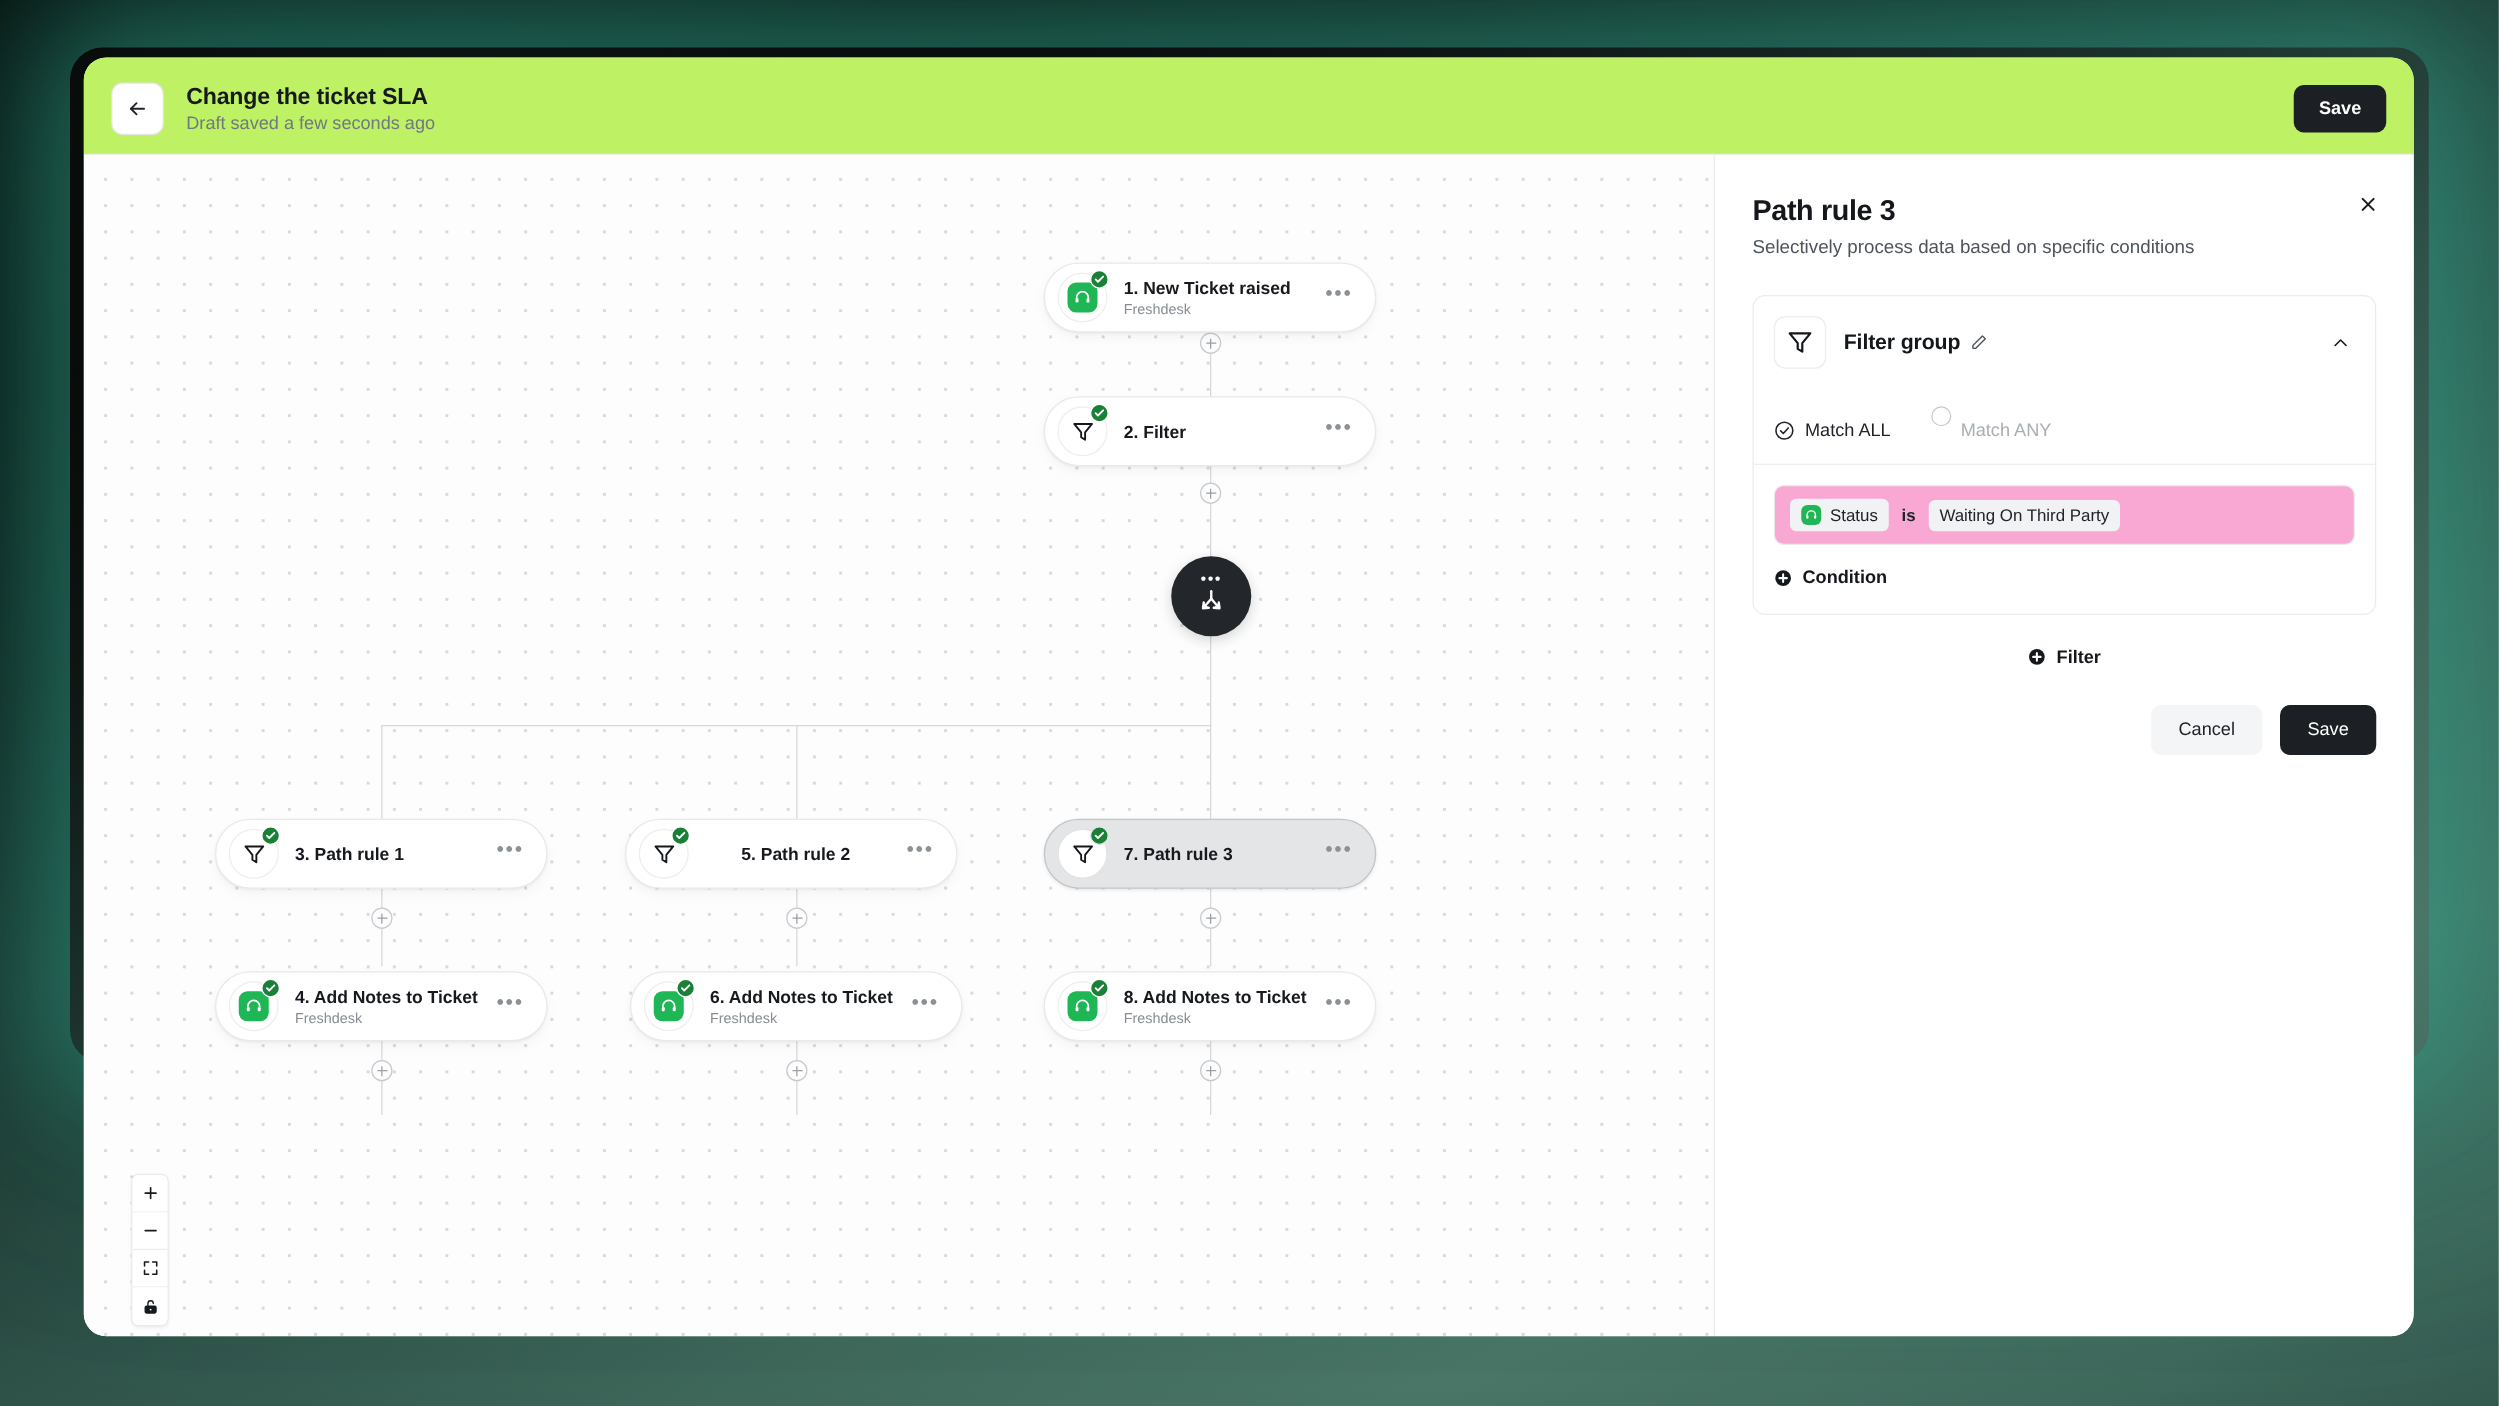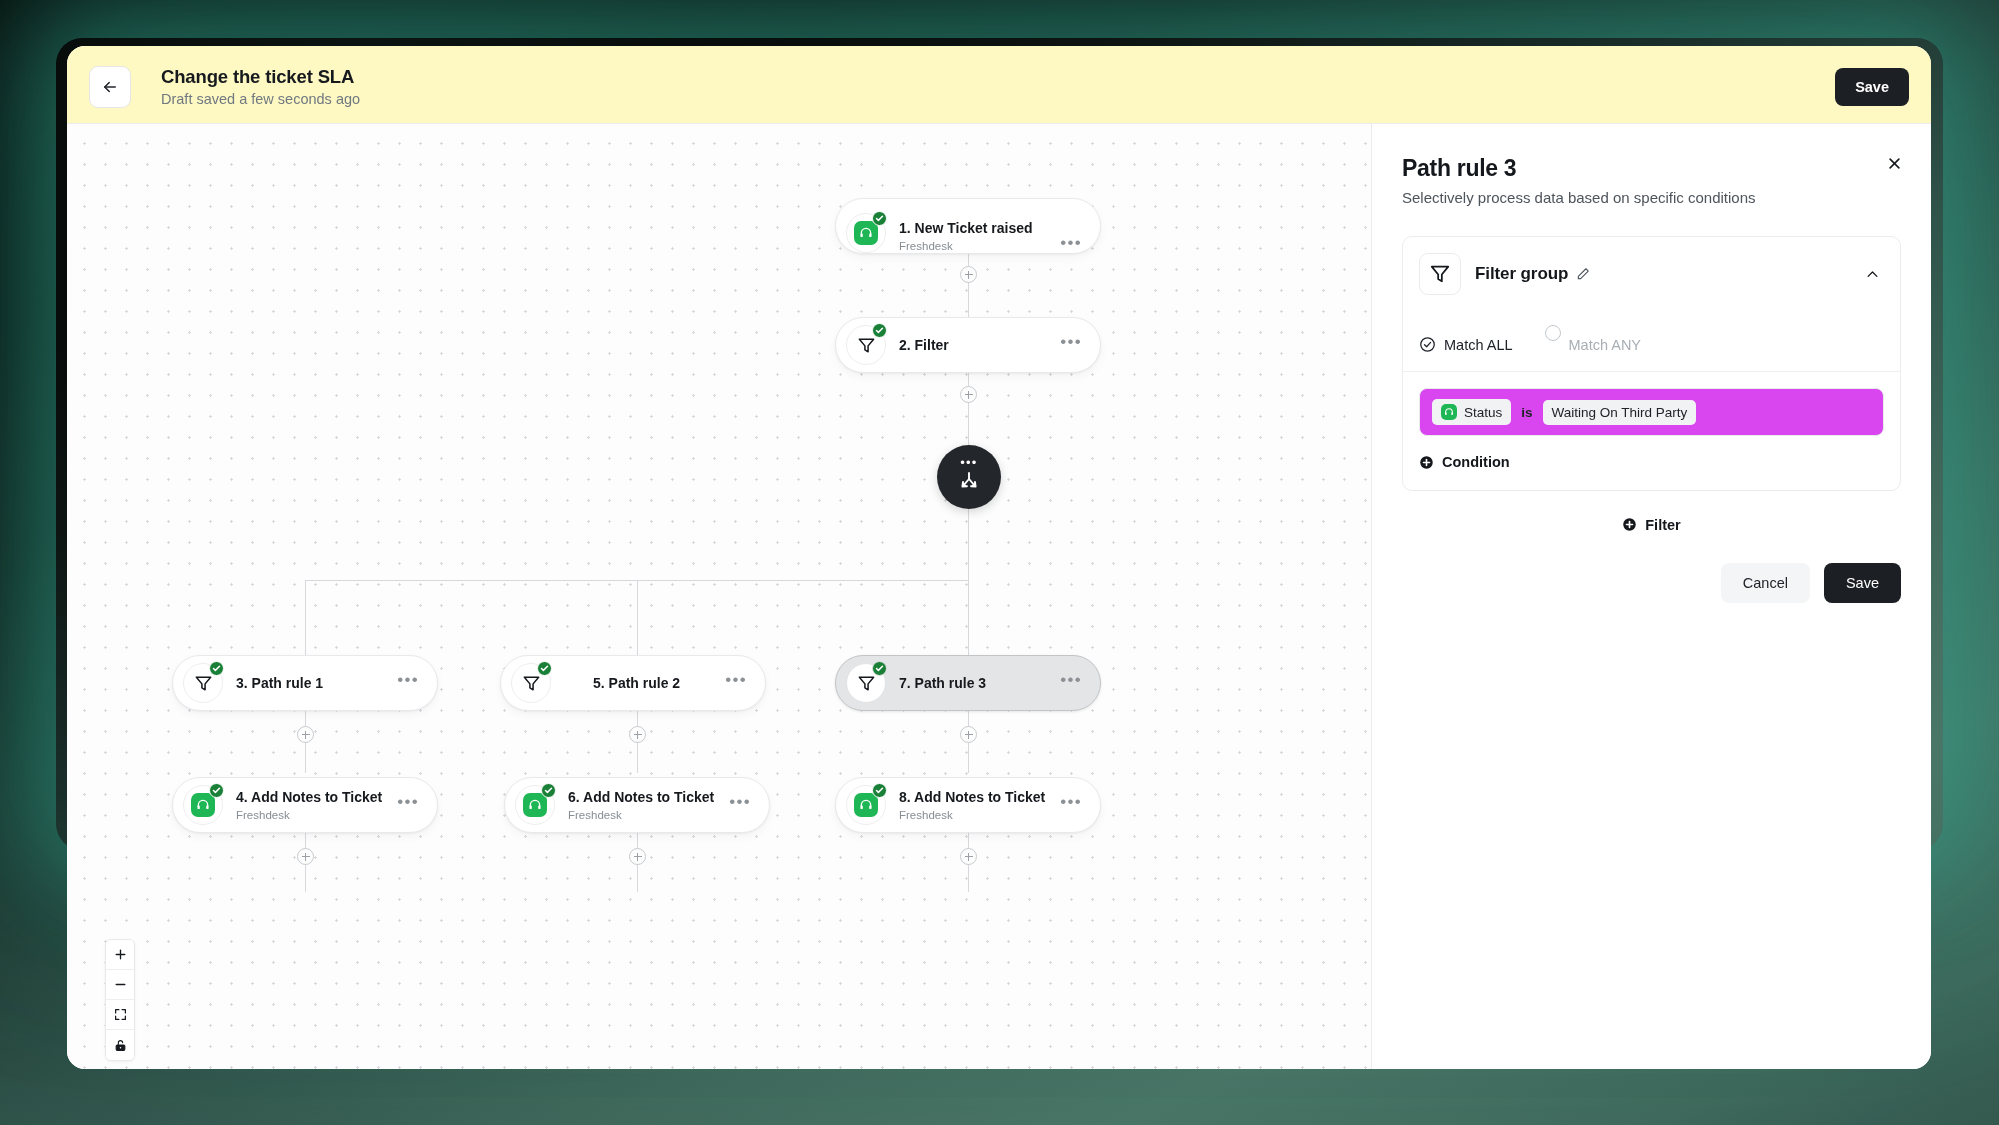--- a/index.html
+++ b/index.html
@@ -49,26 +49,25 @@
     border-radius: 18px;
     overflow: hidden;
     display: flex;
     flex-direction: column;
   }
 
   
   .header {
     height: 78px;
     flex: 0 0 78px;
-    background: #fef9c3;
+    background: #bef264;
     border-bottom: 1px solid #ececec;
     display: flex;
     align-items: center;
     padding: 4px 22px 0 22px;
-    gap: 12px;
   }
   .back-btn {
     width: 42px; height: 42px;
     border: 1px solid #e6e6e6;
     border-radius: 9px;
     background: #ffffff;
     display: flex; align-items: center; justify-content: center;
     cursor: pointer;
     flex: 0 0 42px;
   }
@@ -323,21 +322,21 @@
   .match-sep { width: 12px; }
 
   .cond-area { padding: 16px; }
   .cond-box {
     border: 1px solid #e9eaec;
     border-radius: 8px;
     padding: 10px 12px;
     display: flex;
     align-items: center;
     gap: 10px;
-    background: #d946ef;
+    background: #f9a8d4;
     cursor: pointer;
   }
   .chip {
     background: #f1f2f4;
     border-radius: 5px;
     padding: 5px 9px;
     font-size: 13.5px;
     color: #20242a;
     display: flex;
     align-items: center;
@@ -436,21 +435,21 @@
       <div class="line vline" style="left:570px; top:587px; height:62px;"></div>
       <div class="plus-node" style="left:562px; top:602px;"></div>
       <div class="line vline" style="left:570px; top:708px; height:60px;"></div>
       <div class="plus-node" style="left:562px; top:724px;"></div>
 
       <div class="line vline" style="left:901px; top:587px; height:62px;"></div>
       <div class="plus-node" style="left:893px; top:602px;"></div>
       <div class="line vline" style="left:901px; top:708px; height:60px;"></div>
       <div class="plus-node" style="left:893px; top:724px;"></div>
 
-      <div class="node" style="left:768px; top:74px; width:266px;align-items:flex-end;">
+      <div class="node" style="left:768px; top:86px; width:266px;">
         <div class="node-icon-wrap">
           <div class="fd-badge">
             <svg width="14" height="14" viewBox="0 0 24 24" fill="none" stroke="#ffffff" stroke-width="2.2" stroke-linecap="round" stroke-linejoin="round">
               <path d="M4 14v-2a8 8 0 0116 0v2"></path>
               <rect x="2.5" y="13" width="4" height="6" rx="1.6" fill="#ffffff" stroke="none"></rect>
               <rect x="17.5" y="13" width="4" height="6" rx="1.6" fill="#ffffff" stroke="none"></rect>
             </svg>
           </div>
           <div class="check-badge">
             <svg width="9" height="9" viewBox="0 0 24 24" fill="none" stroke="#ffffff" stroke-width="4" stroke-linecap="round" stroke-linejoin="round">

